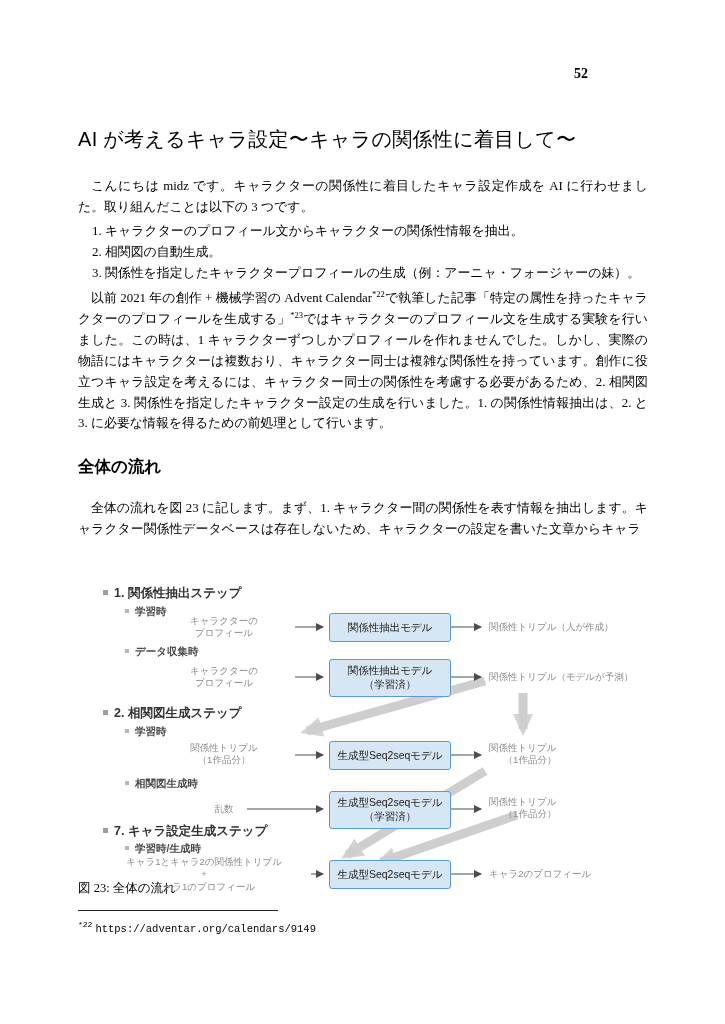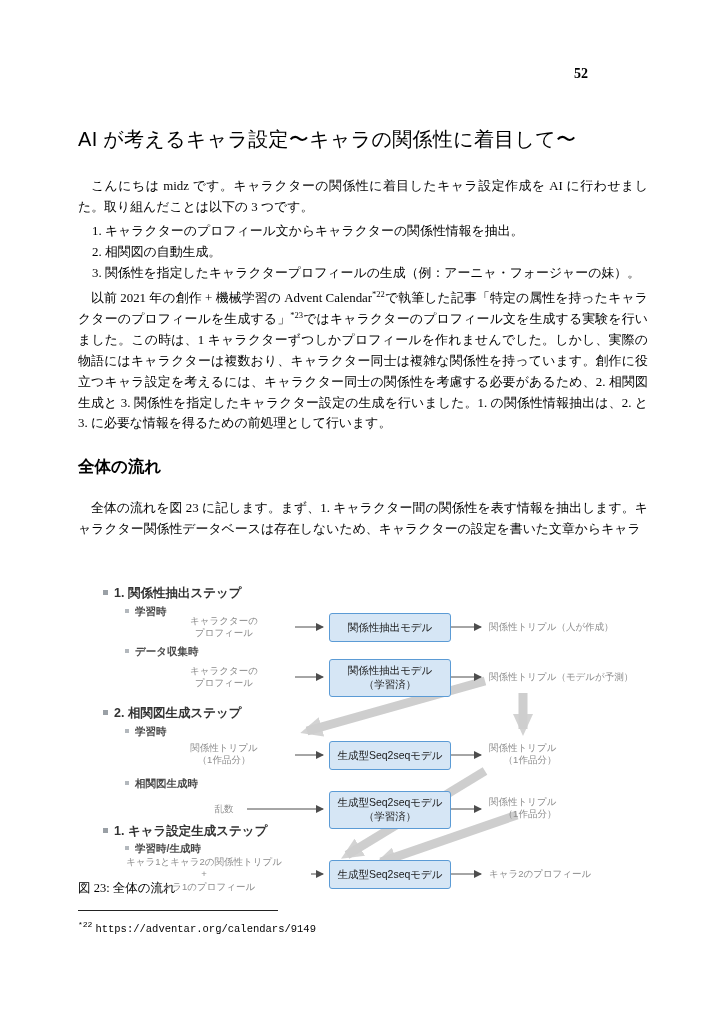--- a/index.html
+++ b/index.html
@@ -232,21 +232,21 @@
       </div>
       <div class="mbox" style="left:240px; top:208px; width:120px; height:36px;">
         <span>生成型Seq2seqモデル</span>
         <span>（学習済）</span>
       </div>
       <div class="dlabel leftalign" style="left:400px; top:213px;">
         <span>関係性トリプル</span>
         <span>（1作品分）</span>
       </div>
 
-      <div class="stephead" style="left:14px; top:240px;"><span class="sq"></span><span>1. キャラ設定生成ステップ</span></div>
+      <div class="stephead" style="left:14px; top:240px;"><span class="sq"></span><span>7. キャラ設定生成ステップ</span></div>
       <div class="substep" style="left:36px; top:259px;"><span class="sq small"></span><span>学習時/生成時</span></div>
 
       <div class="dlabel" style="left:10px; top:273px; width:210px;">
         <span>キャラ1とキャラ2の関係性トリプル</span>
         <span>+</span>
         <span>キャラ1のプロフィール</span>
       </div>
       <div class="mbox" style="left:240px; top:277px; width:120px; height:27px;">
         <span>生成型Seq2seqモデル</span>
       </div>

